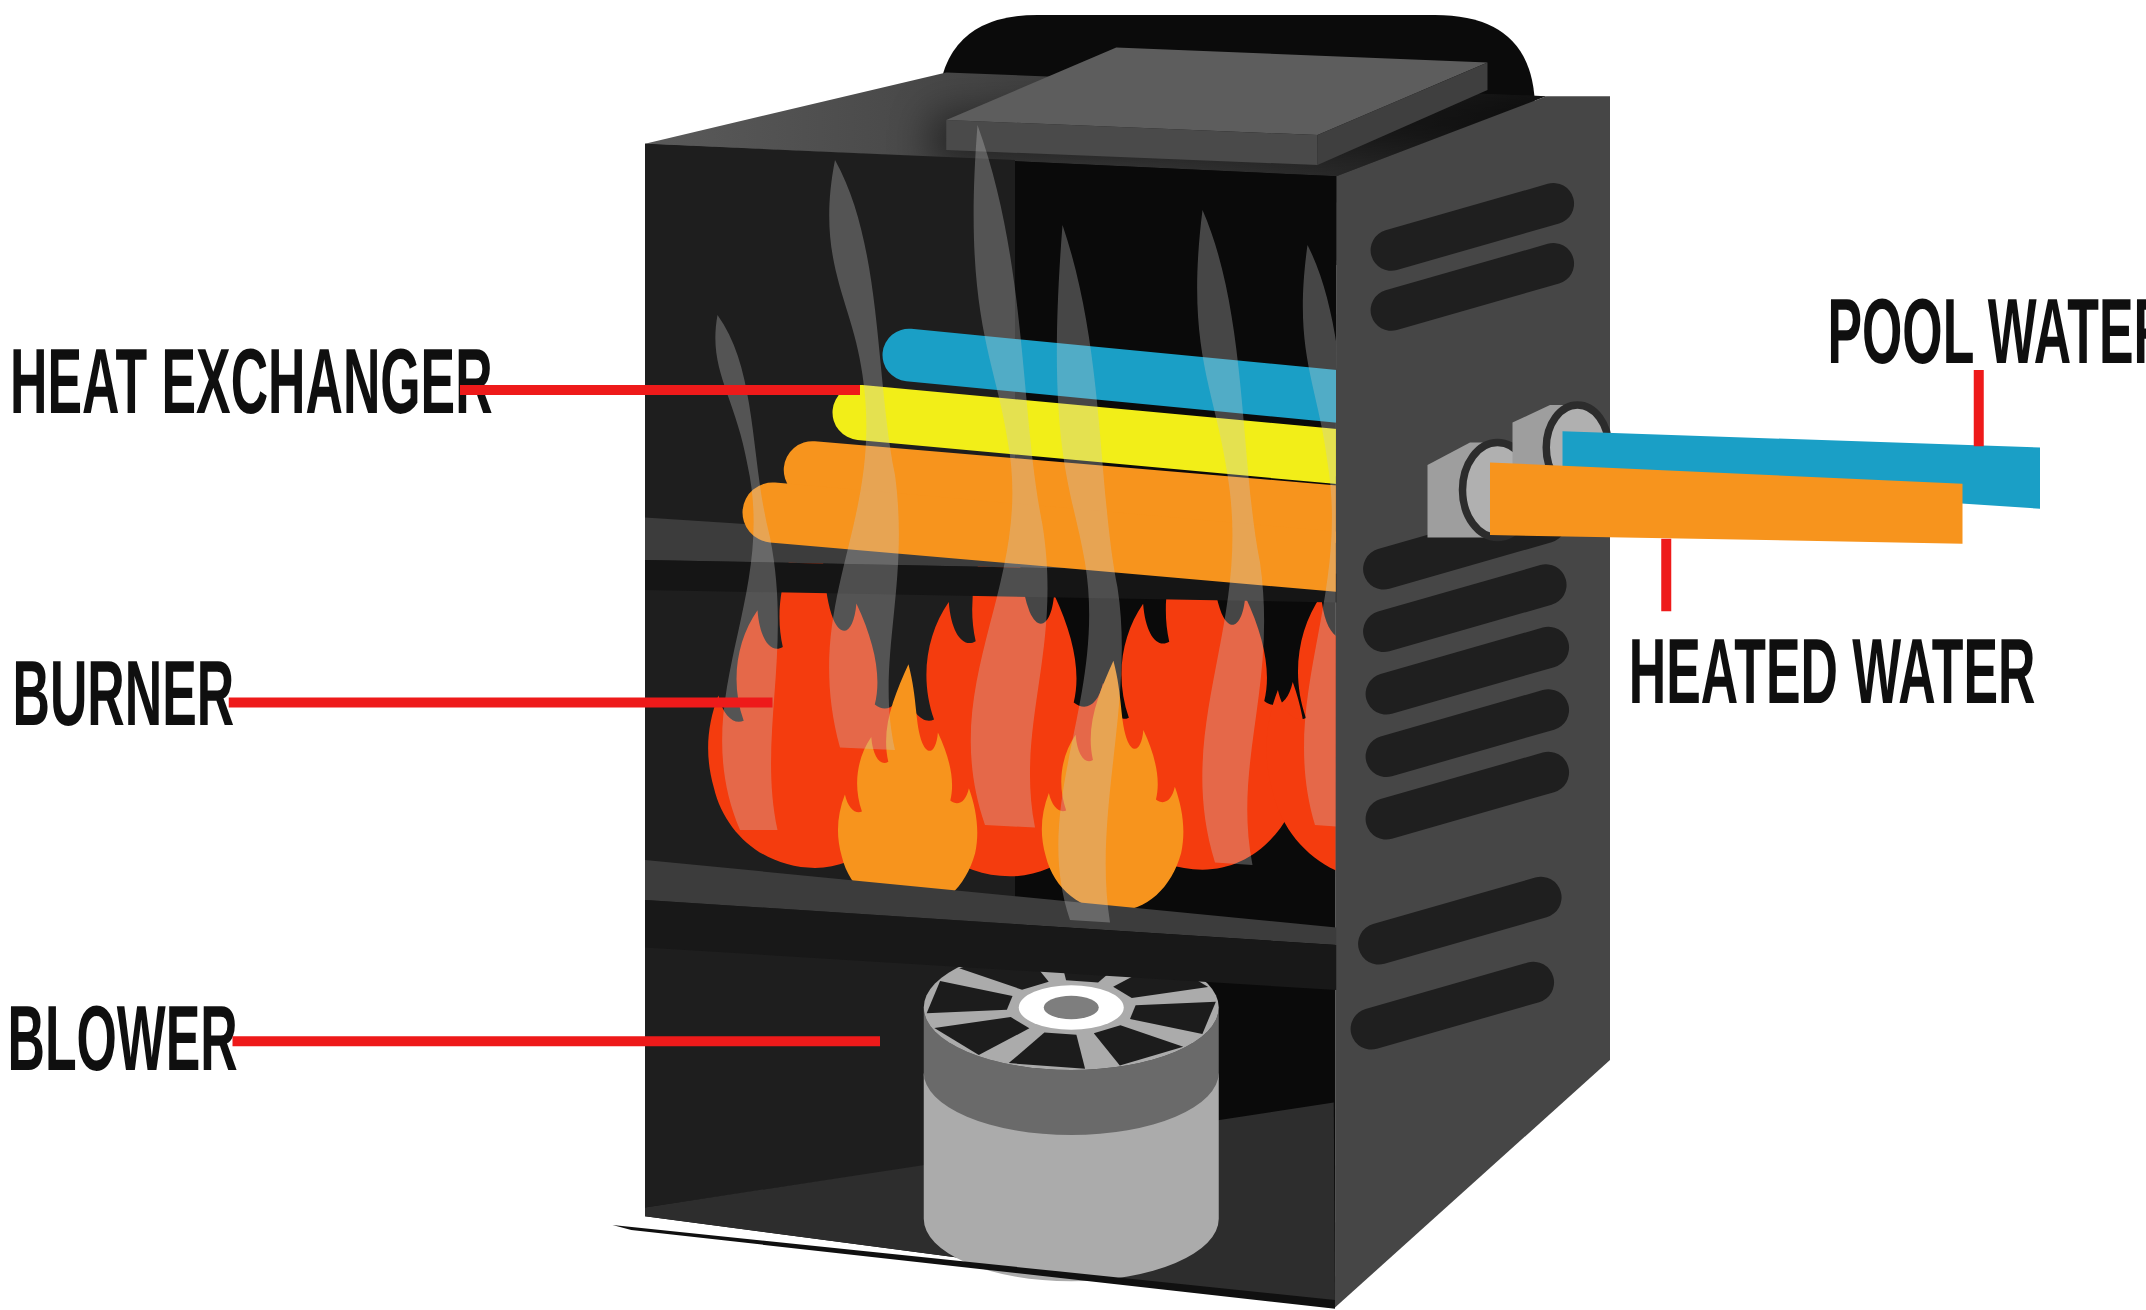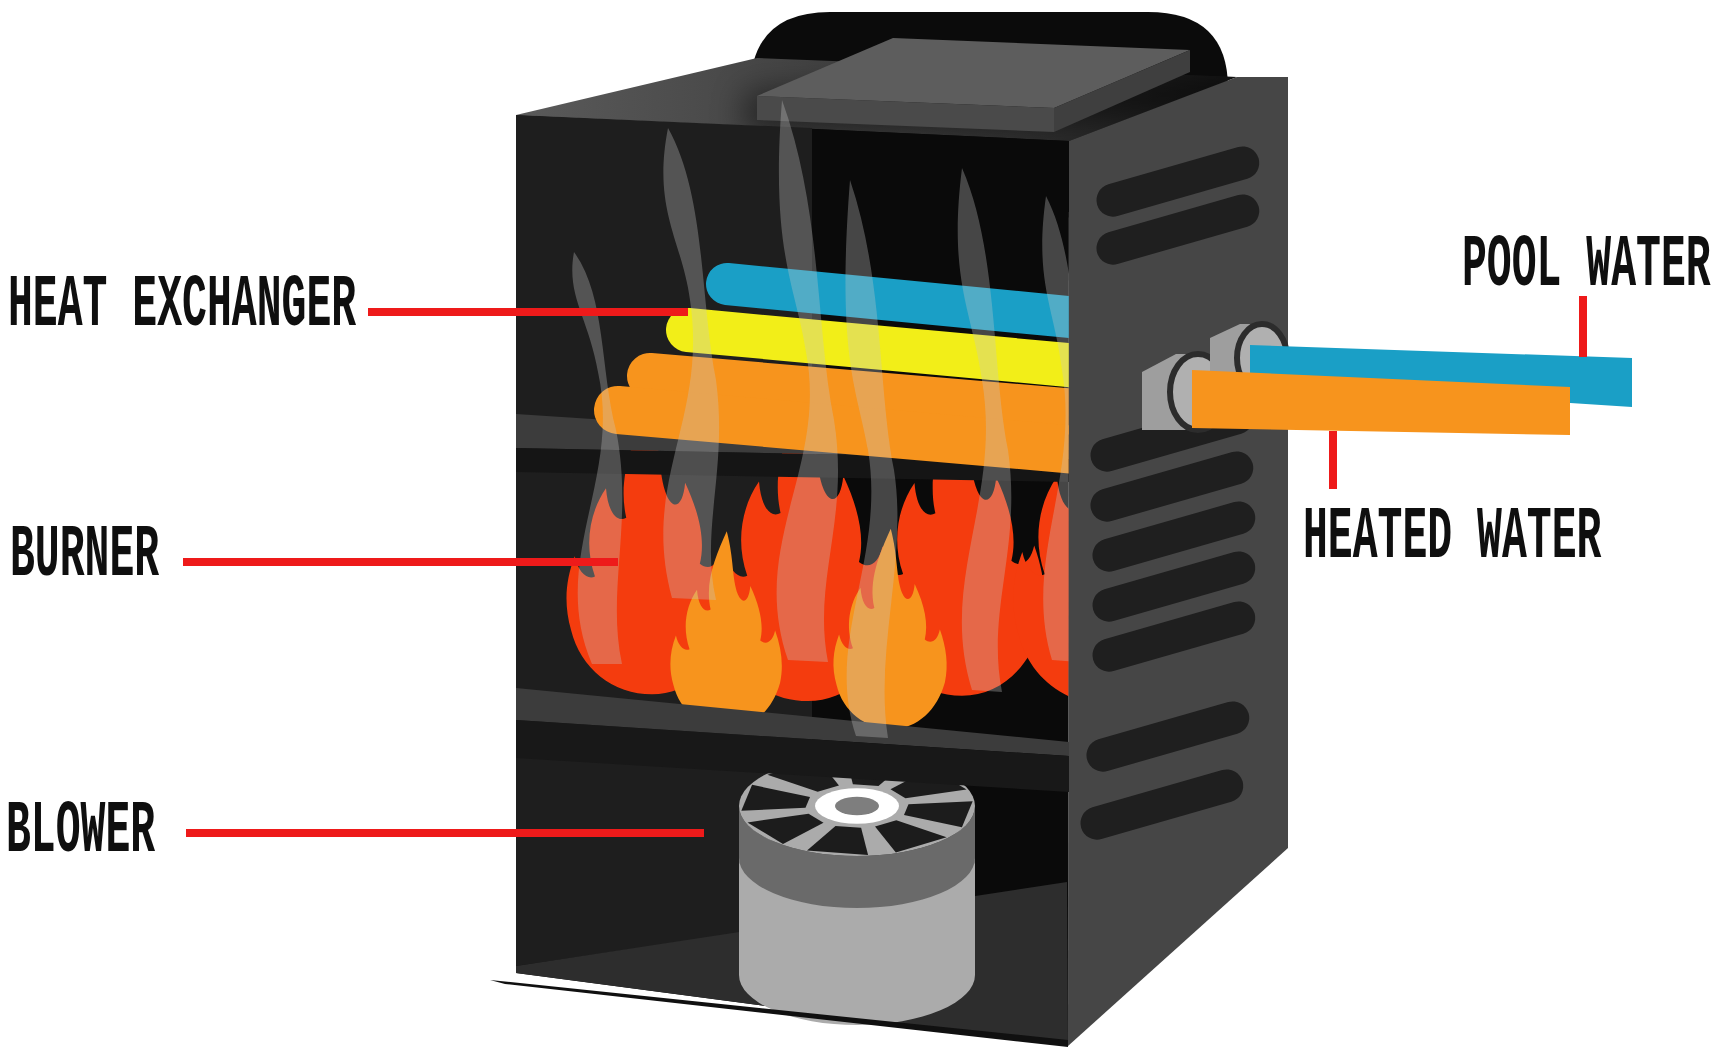--- a/index.html
+++ b/index.html
@@ -1,17 +1,17 @@
 <!DOCTYPE html>
 <html style="--c-background: #ffffff; --c-label_text: #0f0f0f; --c-leader_line: #ee1a1a; --c-pool_water_pipe: #1a9fc6; --c-heated_water_pipe: #f7941d; --c-exchanger_pipe_yellow: #f2ee18; --c-flame_red: #f43c0e; --c-flame_orange: #f7941d; --c-cabinet_side_panel: #464646; --c-cabinet_top_light: #585858; --c-interior_black: #0a0a0a; --c-interior_wall: #1e1e1e; --c-shelf_gray: #3c3c3c; --c-vent_slot: #1f1f1f; --c-metal_light: #ababab; --c-metal_band: #6a6a6a; --c-smoke: #c7c7c7;"><head>
 <meta charset="utf-8">
 <style>
   html,body{margin:0;padding:0;background:#fff;}
   .stage{position:relative;width:1717px;height:1048px;background:var(--c-background,#fff);overflow:hidden;
-         font-family:Liberation Mono, monospace;}
+         font-family:Liberation Sans, sans-serif;}
   .stage svg{position:absolute;left:0;top:0;}
   .diagram-label{position:absolute;font-weight:700;font-size:74px;line-height:1;white-space:nowrap;
     color:var(--c-label_text,#0f0f0f);transform:scaleX(0.56);transform-origin:left top;letter-spacing:0px;}
   .leader{position:absolute;background:var(--c-leader_line,#ee1a1a);}
   
   .flame-red{fill:var(--c-flame_red,#f43c0e);}
   .flame-orange{fill:var(--c-flame_orange,#f7941d);}
   .pipe-blue{fill:var(--c-pool_water_pipe,#1a9fc6);}
   .pipe-orange{fill:var(--c-heated_water_pipe,#f7941d);}
   .stroke-blue{stroke:var(--c-pool_water_pipe,#1a9fc6);}

